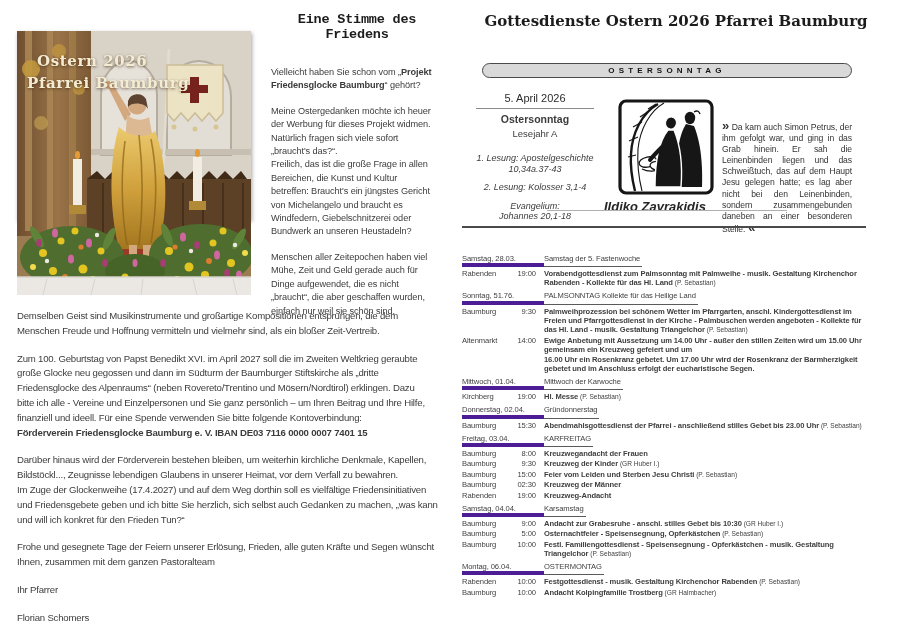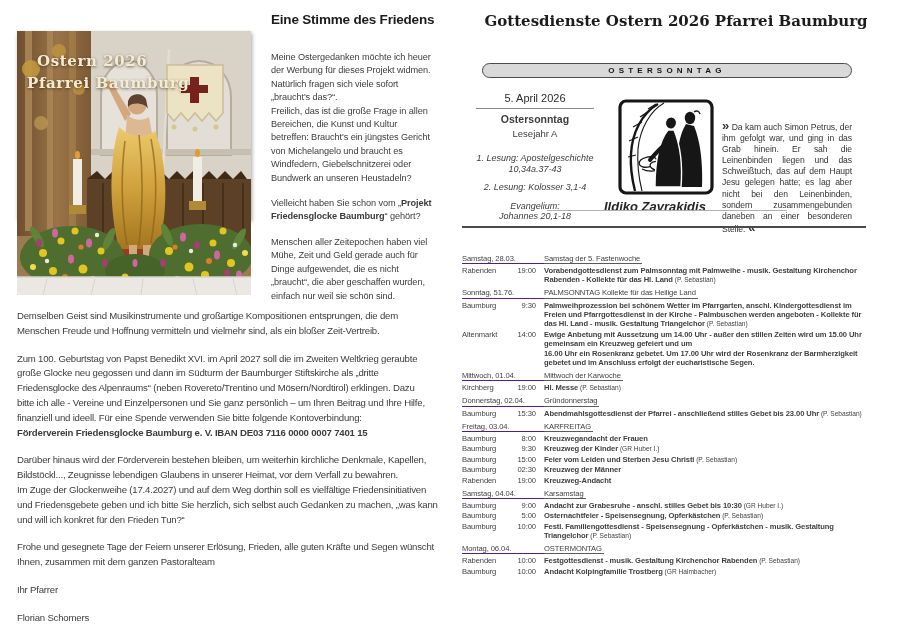--- a/index.html
+++ b/index.html
@@ -8,22 +8,22 @@
 
   
   .photo{position:absolute;left:17px;top:31px;width:234px;height:189px;box-shadow:1px 2px 4px rgba(0,0,0,.35);}
   .photo svg{display:block;}
   .overlay{position:absolute;left:10px;top:20px;font-family:"DejaVu Serif",serif;font-weight:bold;
            color:var(--overlay-cream,#f3ecd2);font-size:15px;line-height:1.45;letter-spacing:.6px;
            text-shadow:0 1px 3px rgba(60,30,10,.65);}
   .overlay .ov1{padding-left:10px;}
 
   .art-col{position:absolute;left:271px;top:12px;width:172px;}
-  .art-title{font-family:Liberation Sans, sans-serif;font-weight:bold;font-size:13.5px;color:var(--title-ink,#1c1c1c);
-             text-align:left;margin:0 0 24px 0;letter-spacing:-0.2px;}
+  .art-title{font-family:Liberation Mono, monospace;font-weight:bold;font-size:13.5px;color:var(--title-ink,#1c1c1c);
+             text-align:center;margin:0 0 24px 0;letter-spacing:-0.2px;}
   .art-col p{font-size:9.2px;line-height:13.4px;margin:0 0 12px 0;white-space:pre-line;letter-spacing:-0.1px;}
   .b{font-weight:bold;}
 
   .art-full{position:absolute;left:17px;top:309px;width:436px;}
   .art-full p{font-size:9.6px;line-height:14.8px;margin:0 0 13px 0;white-space:pre-line;letter-spacing:-0.2px;}
   .closing{margin-top:4px;font-size:9.6px;}
   .sig{margin-top:8px;font-size:9.6px;}
 
   
   .rp-title{position:absolute;left:462px;top:12px;width:428px;text-align:center;
@@ -48,21 +48,21 @@
   .qopen{margin-right:4px;}
   .qclose{margin-left:3px;}
 
   .hairline{position:absolute;left:547px;top:210px;width:240px;height:1px;background:#b0b0b0;}
   .bigrule{position:absolute;left:462px;top:226px;width:404px;height:2px;background:var(--rule-dark,#4a4a4a);}
 
   .schedule{position:absolute;left:462px;top:250px;width:428px;font-size:7.6px;line-height:9.4px;
             color:#3f3f3f;letter-spacing:-0.1px;}
   .srow{display:flex;}
   .srow.header{margin:3.5px 0 2px 0;}
-  .hdate{flex:0 0 82px;border-bottom:1px solid #4c1d95;}
+  .hdate{flex:0 0 82px;border-bottom:4px solid #4c1d95;}
   .htitle{border-bottom:1px solid #5a5a5a;padding-right:2px;}
   .erow{display:flex;margin-bottom:1px;}
   .eplace{flex:0 0 46px;}
   .etime{flex:0 0 28px;text-align:right;}
   .edesc{flex:1;margin-left:8px;font-weight:bold;white-space:pre-wrap;}
   .enote{font-weight:normal;font-size:6.6px;letter-spacing:0;}
 </style>
 </head>
 <body>
 
@@ -224,32 +224,32 @@
     </svg>
     <div class="overlay">
       <div class="ov1">Ostern 2026</div>
       <div class="ov2">Pfarrei Baumburg</div>
     </div>
   </div>
 
   <div class="art-col">
     <h2 class="art-title">Eine Stimme des Friedens</h2>
     <div>
+        <p><span>Vielleicht haben Sie schon vom „</span><span class="b">Projekt
+Friedensglocke Baumburg</span><span>“ gehört?</span></p>
         <p><span>Meine Ostergedanken möchte ich heuer
 der Werbung für dieses Projekt widmen.
 Natürlich fragen sich viele sofort
 „braucht's das?“.
 Freilich, das ist die große Frage in allen
 Bereichen, die Kunst und Kultur
 betreffen: Braucht's ein jüngstes Gericht
 von Michelangelo und braucht es
 Windfedern, Giebelschnitzerei oder
 Bundwerk an unseren Heustadeln?</span></p>
-        <p><span>Vielleicht haben Sie schon vom „</span><span class="b">Projekt
-Friedensglocke Baumburg</span><span>“ gehört?</span></p>
         <p><span>Menschen aller Zeitepochen haben viel
 Mühe, Zeit und Geld gerade auch für
 Dinge aufgewendet, die es nicht
 „braucht“, die aber geschaffen wurden,
 einfach nur weil sie schön sind.</span></p>
       </div>
   </div>
 
   <div class="art-full">
     <div>

